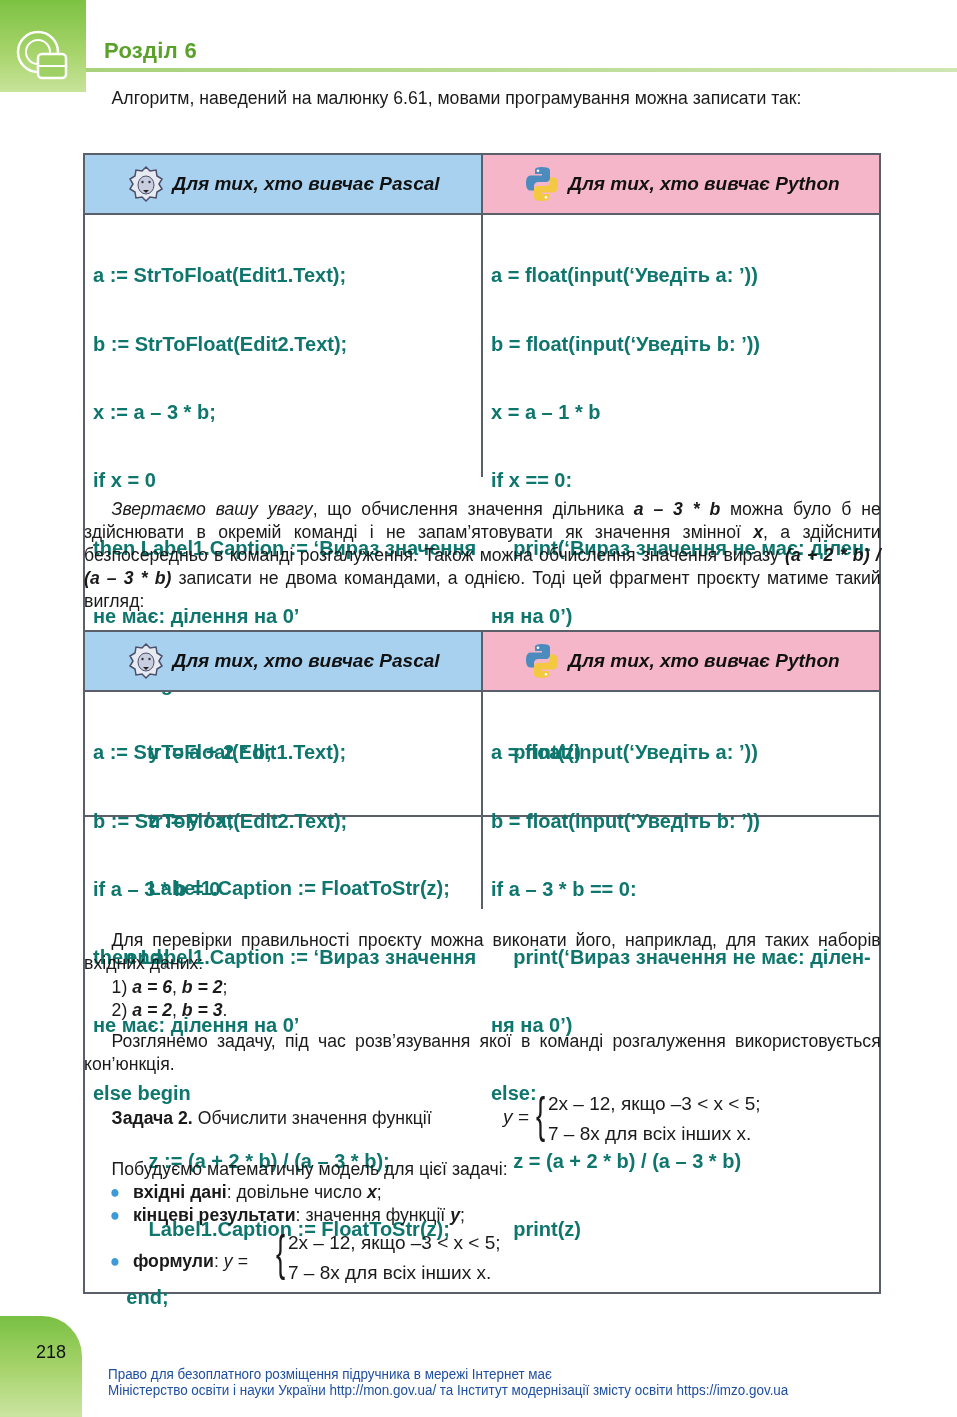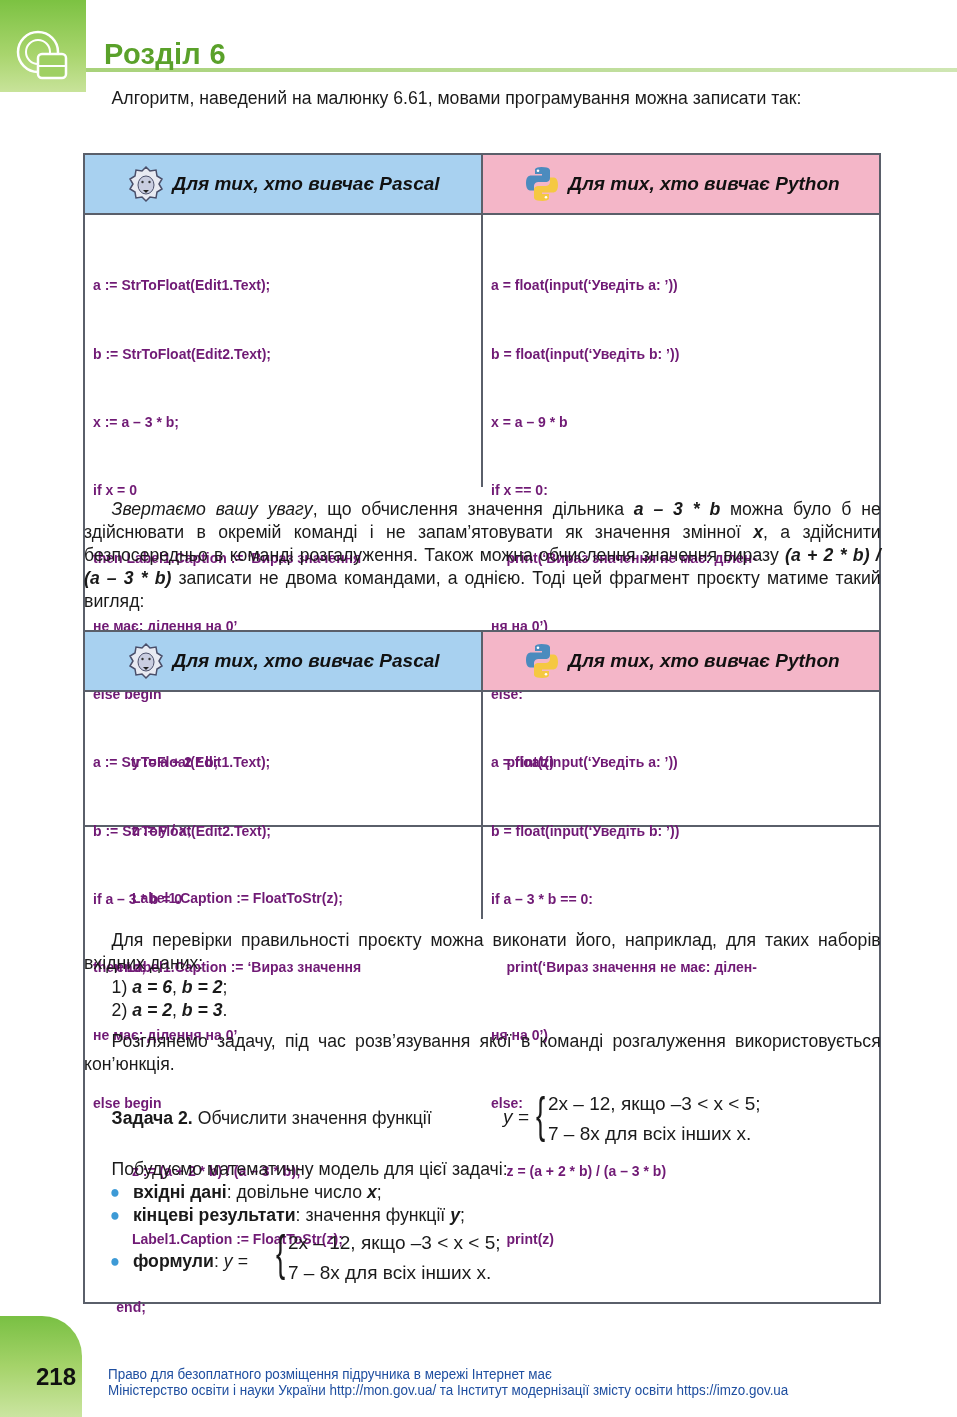--- a/index.html
+++ b/index.html
@@ -15,21 +15,21 @@
     background: linear-gradient(180deg, #7cc242 0%, #a9d56e 60%, #c8e39a 100%);
     border-bottom-right-radius: 0;
   }
   .hdr-icon { position: absolute; left: 14px; top: 28px; width: 60px; height: 60px; }
   .hdr-line {
     position: absolute; left: 86px; top: 68px; width: 871px; height: 4px;
     background: linear-gradient(90deg, #a8d27a, #cfe6b3);
   }
   .section-title {
     position: absolute; left: 104px; top: 38px;
-    font-size: 29px; font-weight: bold; color: #5aa12a; letter-spacing: 0.3px;
+    font-size: 22px; font-weight: bold; color: #5aa12a; letter-spacing: 0.3px;
   }
   
   .para {
     position: absolute; left: 84px; width: 797px;
     font-family: "Liberation Sans", sans-serif; font-size: 19.2px; line-height: 23px;
     text-align: justify; color: #1a1a1a;
     transform: scaleX(0.92); transform-origin: left top; width: 866px;
   }
   .para .ind { display: inline-block; width: 30px; }
   .b { font-weight: bold; }
@@ -43,37 +43,37 @@
   }
   .chead {
     height: 58px; display: flex; align-items: center; justify-content: center;
     font-size: 19px; font-weight: bold; font-style: italic; color: #111;
     border-bottom: 2px solid #5a5f6a;
   }
   .chead.pas { background: #a8d1f0; border-right: 2px solid #5a5f6a; }
   .chead.py { background: #f4b6c8; text-align: center; }
   .chead .lang-icon { width: 40px; height: 40px; margin-right: 6px; }
   .ccell {
-    padding: 14px 8px 6px 8px; font-size: 14px; font-weight: bold;
-    line-height: 22.7px; color: #701a75; white-space: pre;
+    padding: 4px 8px 6px 8px; font-size: 20px; font-weight: bold;
+    line-height: 22.7px; color: #0f766e; white-space: pre;
   }
   .ccell.pas { border-right: 2px solid #5a5f6a; }
   .cline { display: block; }
   
   .bullet { color: #3d9ad6; font-size: 18px; margin-right: 14px; }
   
   .math { position: absolute; font-family: "Liberation Sans", sans-serif; font-size: 19px; }
   .brace { position: absolute; font-size: 50px; line-height: 50px; font-weight: 200; transform: scaleX(0.55); transform-origin: left top; }
   
   .foot-tab {
     position: absolute; left: 0; top: 1316px; width: 82px; height: 101px;
     background: linear-gradient(180deg, #79c043 0%, #a5d36a 50%, #cbe5a1 100%);
     border-top-right-radius: 40px;
   }
-  .page-num { position: absolute; left: 36px; top: 1342px; font-size: 24px; font-weight: bold; color: #111; margin-top: 21px; }
+  .page-num { position: absolute; left: 36px; top: 1342px; font-size: 18px; font-weight: normal; color: #111; }
   .foot-text {
     position: absolute; left: 108px; top: 1366px; font-size: 14px; line-height: 16px; color: #1f4fa0;
     transform: scaleX(0.96); transform-origin: left top;
   }
 </style>
 </head>
 <body>
 
 <div class="hdr-tab">
   <svg class="hdr-icon" viewBox="0 0 60 60">
@@ -119,21 +119,21 @@
     <span class="cline">не має: ділення на 0’</span>
     <span class="cline">else begin</span>
     <span class="cline">          y := a + 2 * b;</span>
     <span class="cline">          z := y / x;</span>
     <span class="cline">          Label1.Caption := FloatToStr(z);</span>
     <span class="cline">      end;</span>
   </div>
   <div class="ccell">
     <span class="cline">a = float(input(‘Уведіть a: ’))</span>
     <span class="cline">b = float(input(‘Уведіть b: ’))</span>
-    <span class="cline">x = a – 9 * b</span>
+    <span class="cline">x = a – 1 * b</span>
     <span class="cline">if x == 0:</span>
     <span class="cline">    print(‘Вираз значення не має: ділен-</span>
     <span class="cline">ня на 0’)</span>
     <span class="cline">else:</span>
     <span class="cline">    print(z)</span>
   </div>
 </div>
 
 <div class="para" style="top:497px;">
   <span class="ind"></span><span class="i">Звертаємо вашу увагу</span><span>, що обчислення значення дільника </span><span class="bi">a – 3 * b</span><span> можна було б не здійснювати в окремій команді і не запам’ятовувати як значення змінної </span><span class="bi">x</span><span>, а здійснити безпосередньо в команді розгалуження. Також можна обчислення значення виразу </span><span class="bi">(a + 2 * b) / (a – 3 * b)</span><span> записати не двома командами, а однією. Тоді цей фрагмент проєкту матиме такий вигляд:</span>

